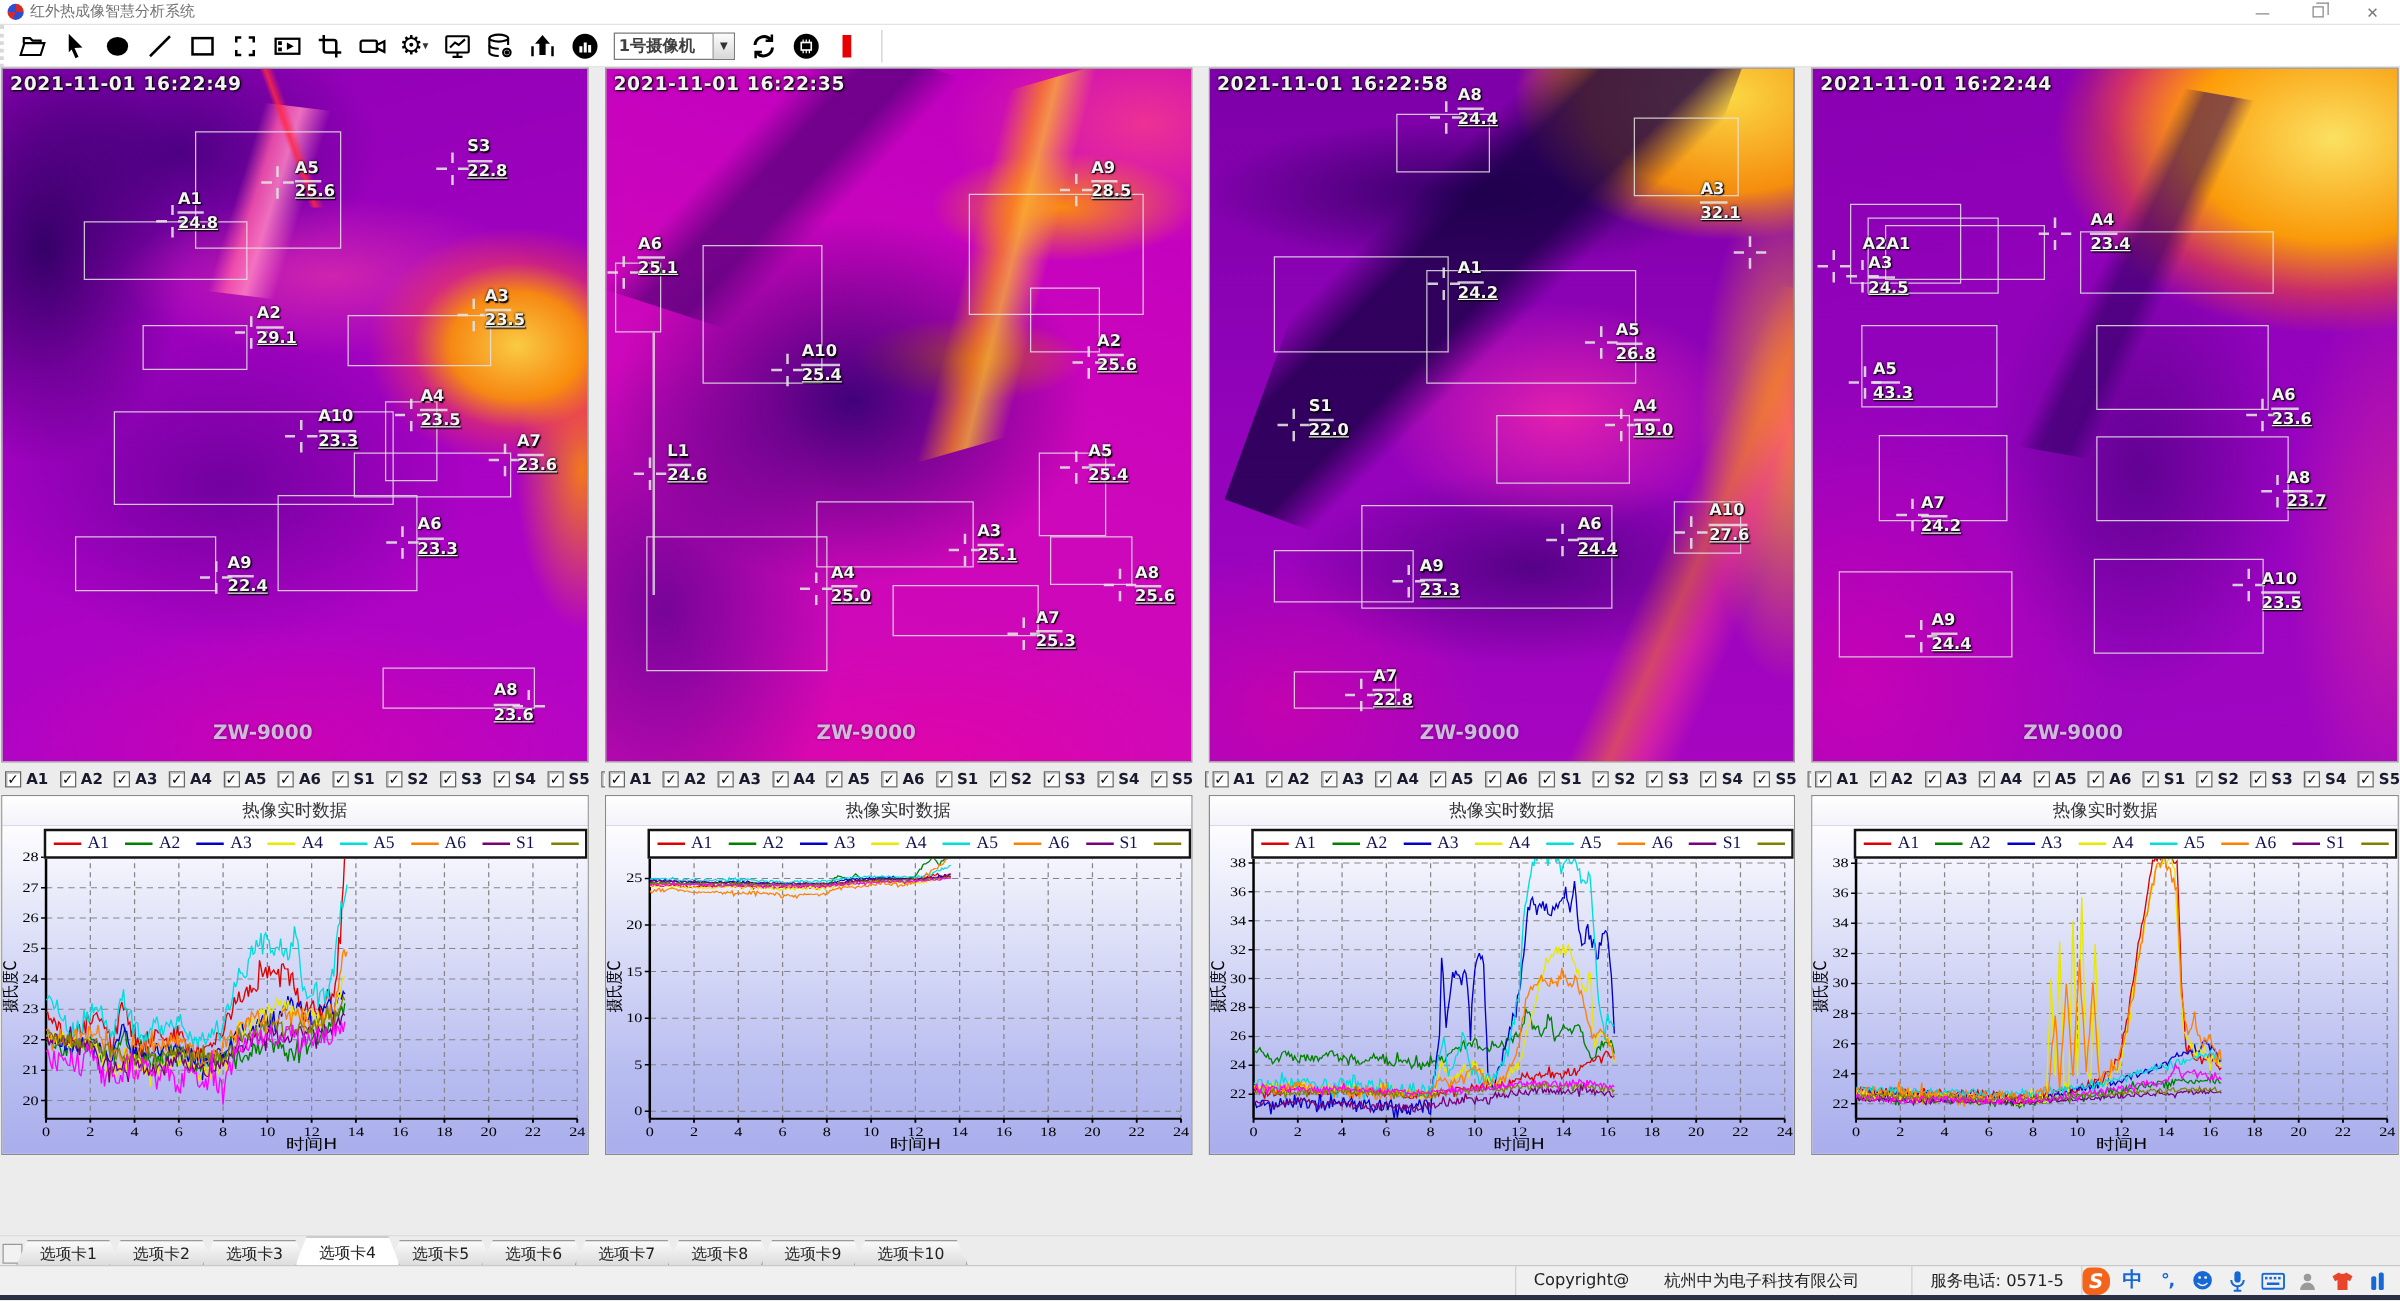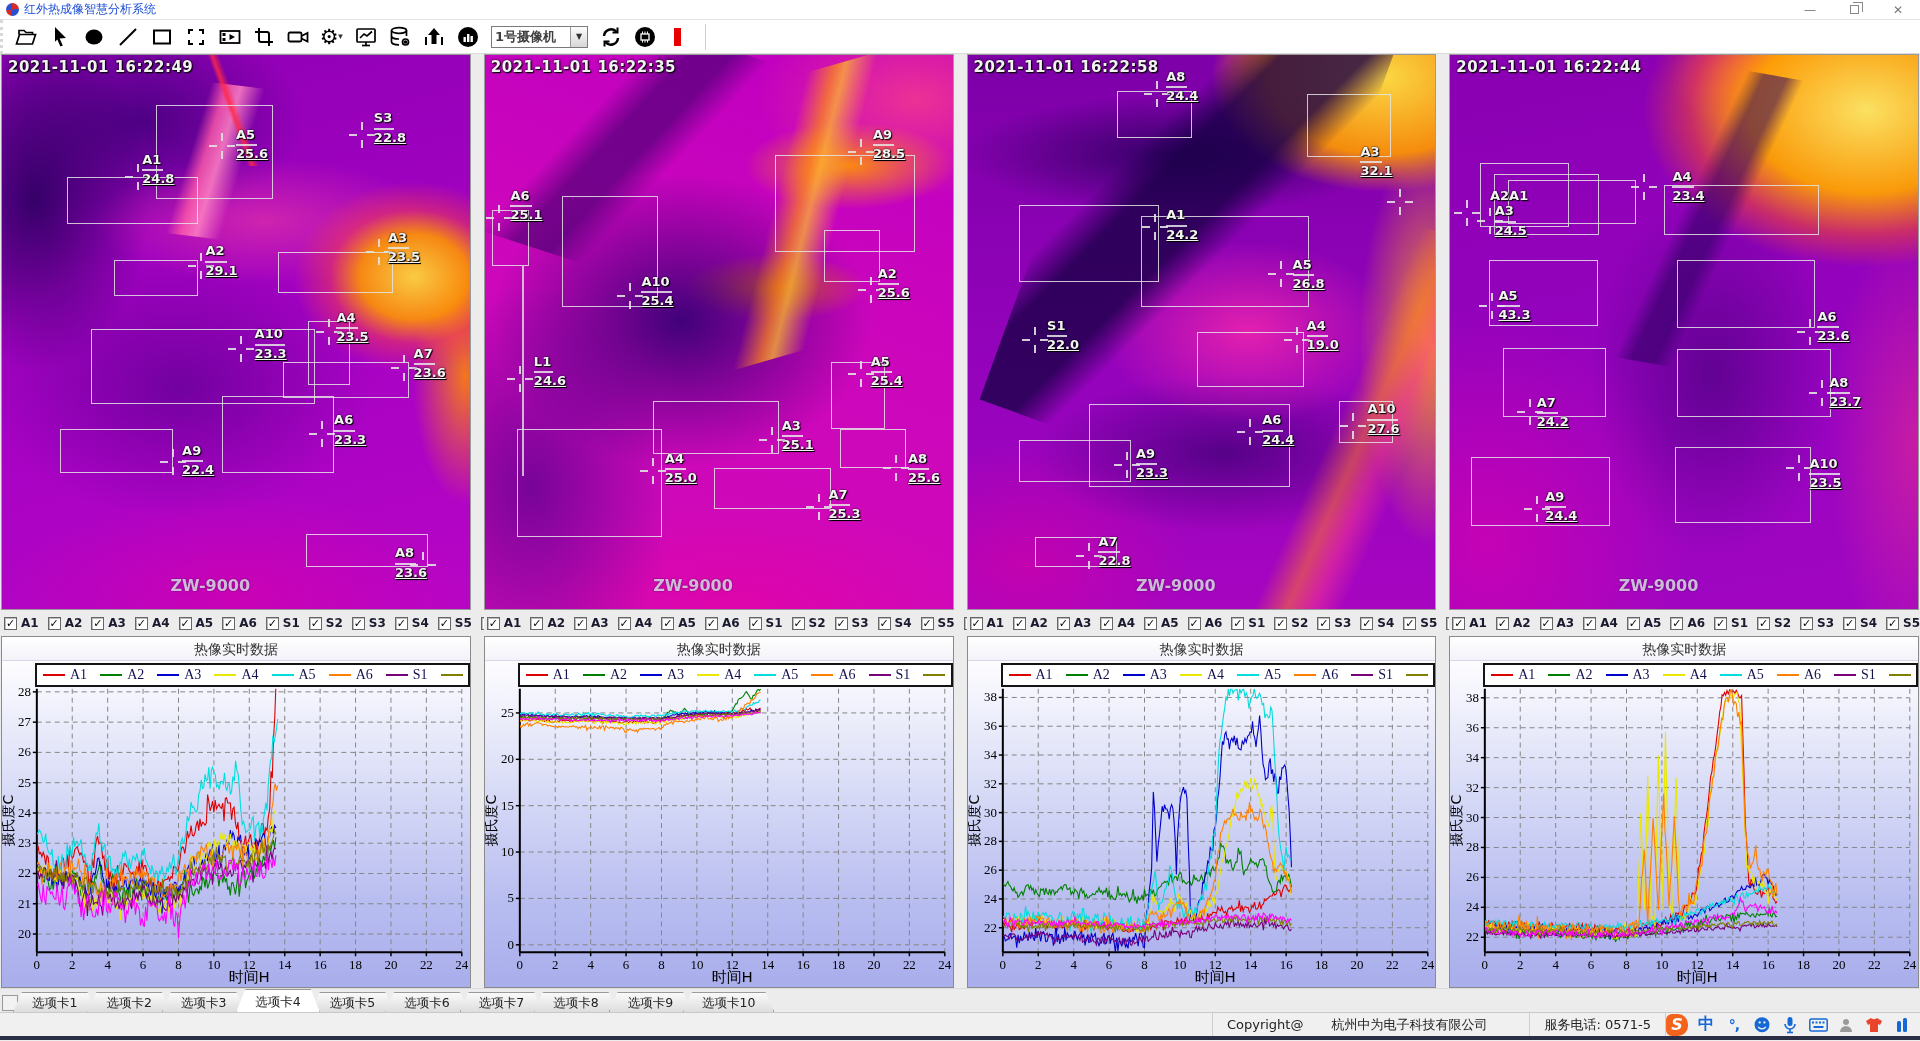--- a/index.html
+++ b/index.html
@@ -4,21 +4,21 @@
 <style>
   * { margin:0; padding:0; box-sizing:border-box; }
   html,body { width:1920px; height:1041px; overflow:hidden; background:#ececec;
               font-family:"DejaVu Sans","Liberation Sans",sans-serif; }
 
   
   .titlebar { height:20px; background:#ffffff; display:flex; align-items:center;
               border-bottom:1px solid #e2e2e2; }
   .app-logo { width:13px; height:13px; border-radius:50%; margin:0 5px 0 6px;
               background:conic-gradient(#d42a2a 0 25%, #2a4fd4 25% 55%, #d42a2a 55% 75%, #2a4fd4 75% 100%); }
-  .app-title { font-size:12px; color:#1d4ed8; }
+  .app-title { font-size:12px; color:#737373; }
   .win-controls { margin-left:auto; display:flex; height:100%; }
   .win-btn { width:44px; height:100%; display:flex; align-items:center; justify-content:center;
              color:#777; font-size:12px; }
   .win-restore-glyph { width:9px; height:9px; border:1px solid #888; position:relative; background:#fff;}
   .win-restore-glyph:before { content:""; position:absolute; left:2px; top:-4px; width:9px; height:9px;
              border:1px solid #888; border-bottom:none; border-left:none; }
 
   
   .toolbar { height:34px; background:#ffffff; display:flex; align-items:center; gap:4px;
              padding-left:8px; border-bottom:1px solid #dcdcdc; border-left:3px dotted #d8d8d8;}
@@ -106,21 +106,21 @@
   .ann-line { position:absolute; width:2px; background:rgba(225,225,225,.8); z-index:2;}
 
   
   .cb-row { height:26px; display:flex; align-items:center; gap:9px; padding-left:3px; background:#ececec; }
   .cb-item { display:flex; align-items:center; gap:4px; }
   .cbx { width:13px; height:13px; border:1px solid #666; background:#fff; font-size:11px; line-height:11px;
          text-align:center; color:#000; box-shadow:inset 1px 1px 0 #bbb; }
   .cb-lab { font-size:12px; font-weight:600; color:#1a1a2e; }
 
   
-  .chart-box { height:352px; border:1px solid #8a8a8a; background:#fff; display:flex; flex-direction:column; }
+  .chart-box { height:288px; border:1px solid #8a8a8a; background:#fff; display:flex; flex-direction:column; }
   .chart-title { height:24px; background:linear-gradient(#ffffff,#f3f3fa); border-bottom:1px solid #d8d8e6;
                  text-align:center; font-size:14px; color:#333; line-height:24px; }
   .plot-wrap { position:relative; flex:1; overflow:hidden;
                background:linear-gradient(180deg,#fdfdff 0%,#dcdff7 35%,#b7bcf0 75%,#a9aeec 100%); }
   .plot-wrap svg { position:absolute; inset:0; width:100%; height:100%; }
   .legend { position:absolute; top:2px; left:33px; right:0; height:24px; background:#fff; border:2px solid #141414;
             display:flex; align-items:center; gap:0 13px; padding:0 6px; overflow:hidden; z-index:6;
             font-family:"Liberation Serif","DejaVu Serif",serif; font-size:14px; color:#13124f; white-space:nowrap;}
   .lg-item { display:flex; align-items:center; gap:5px; }
   .lg-dash { width:22px; height:2px; flex:none; }

